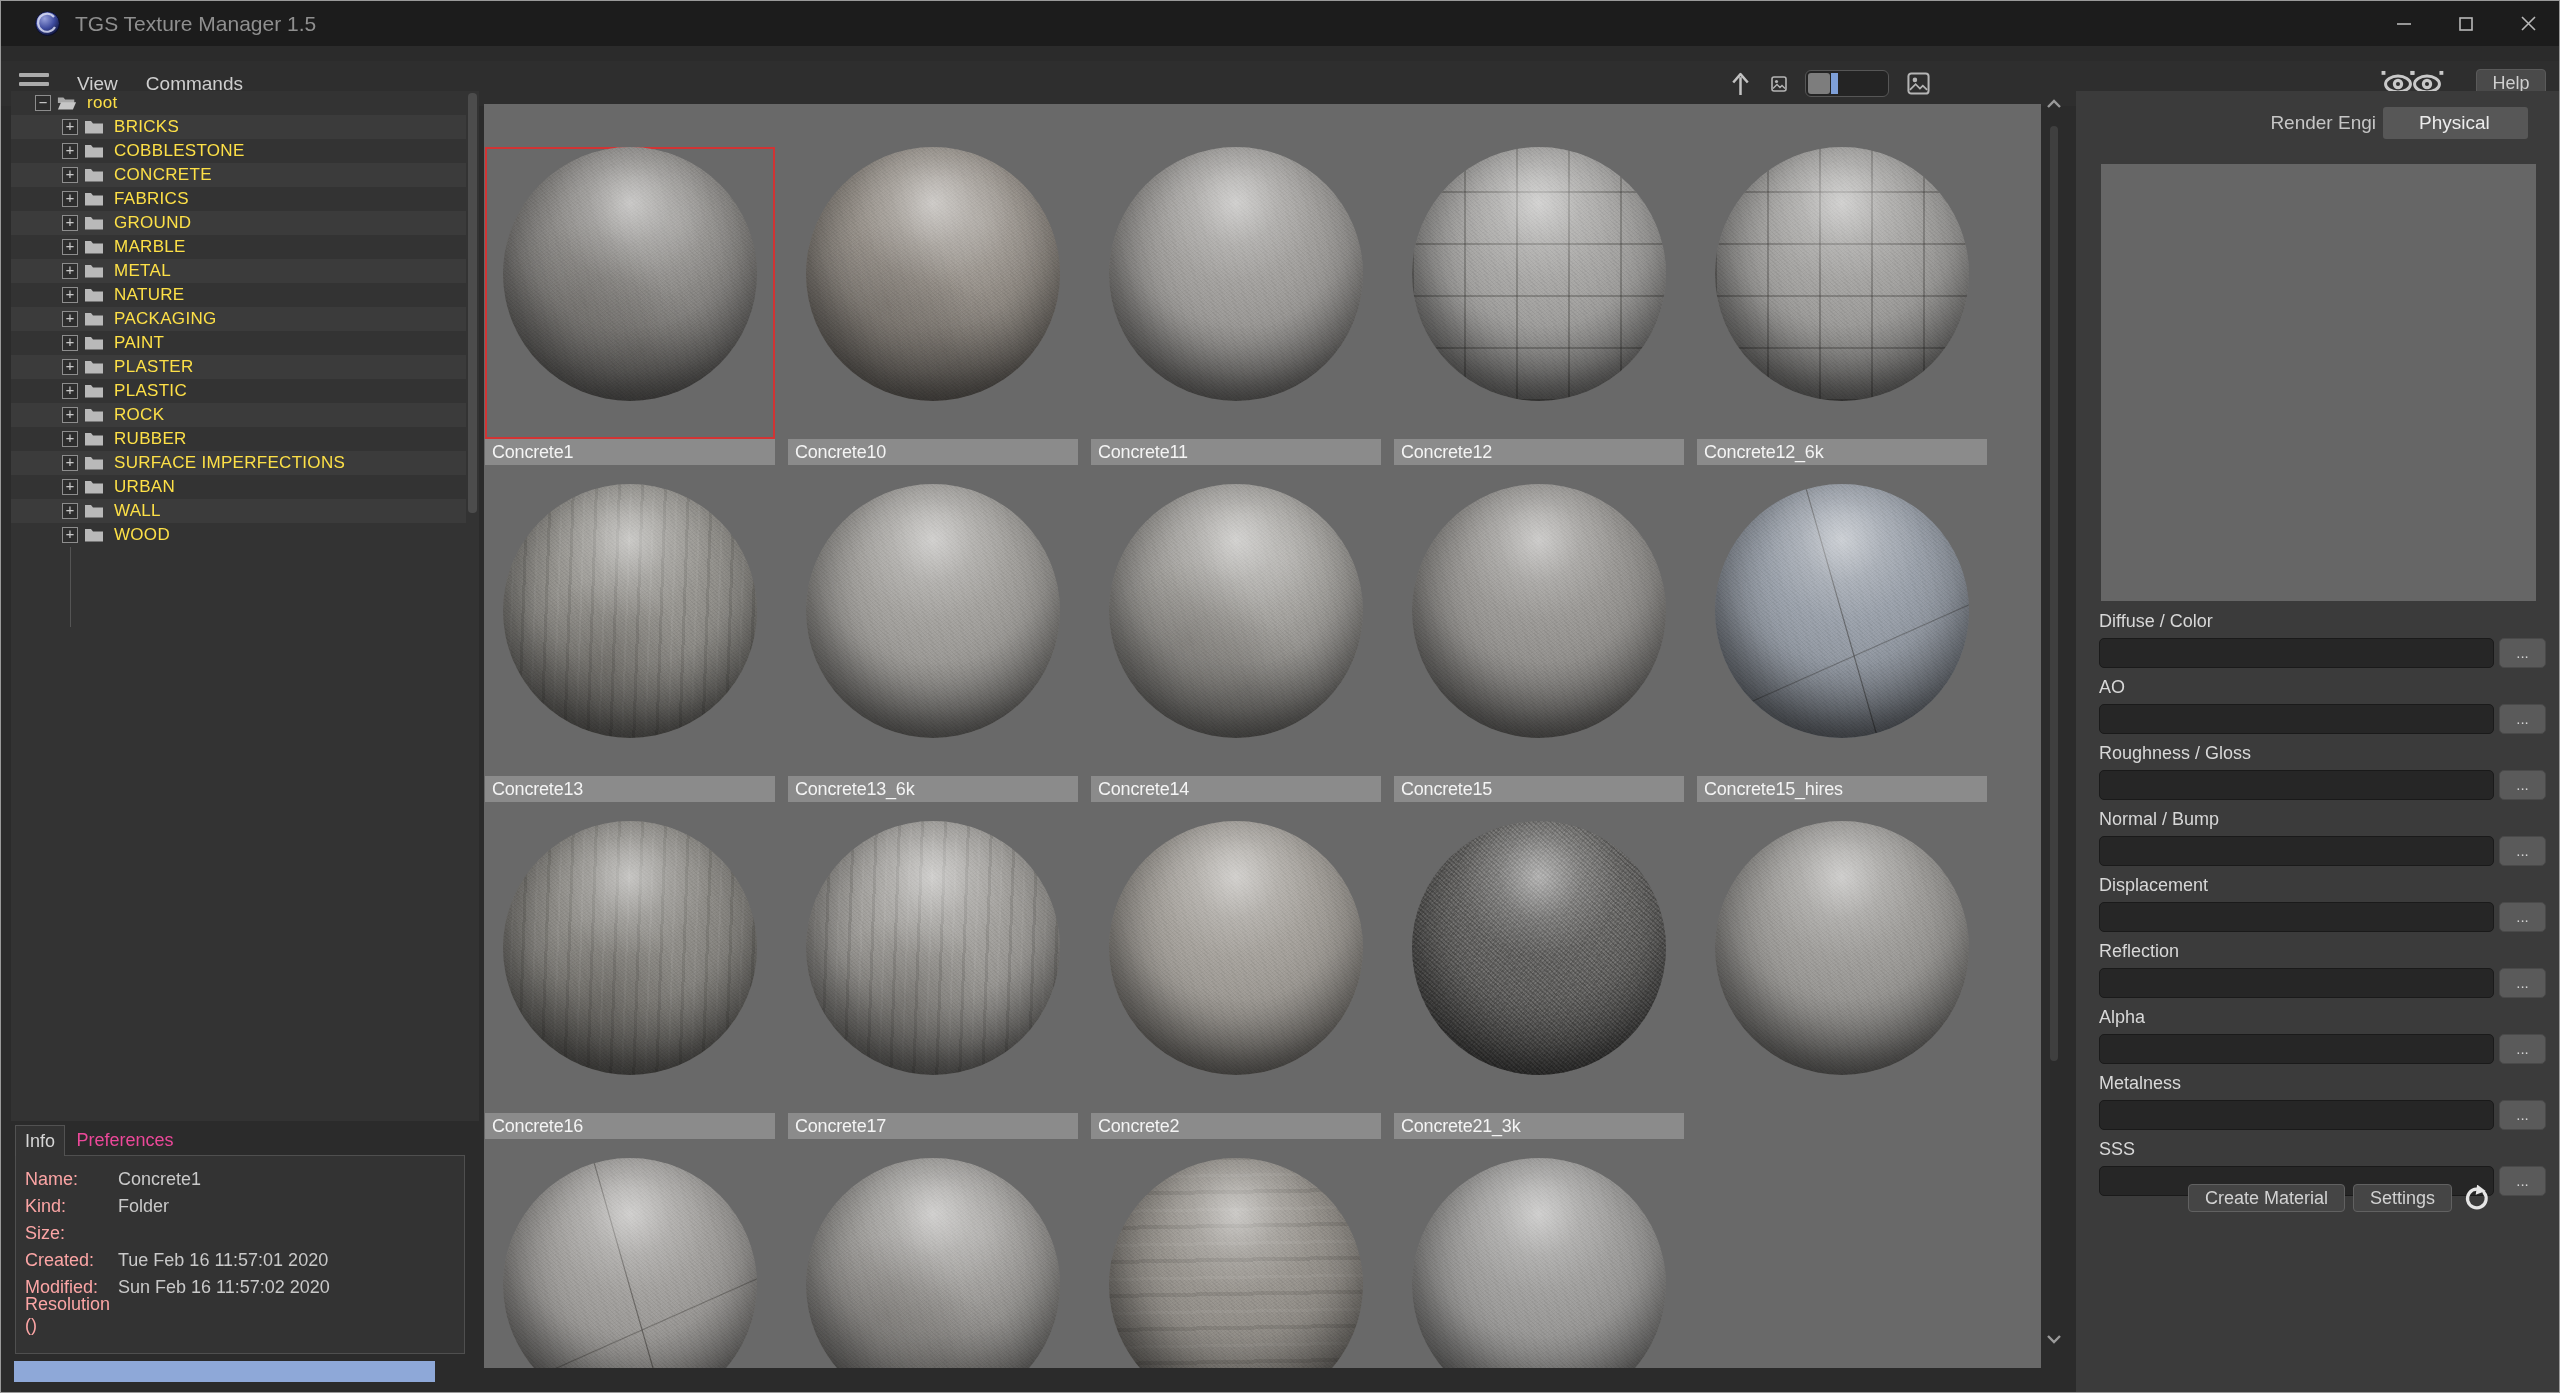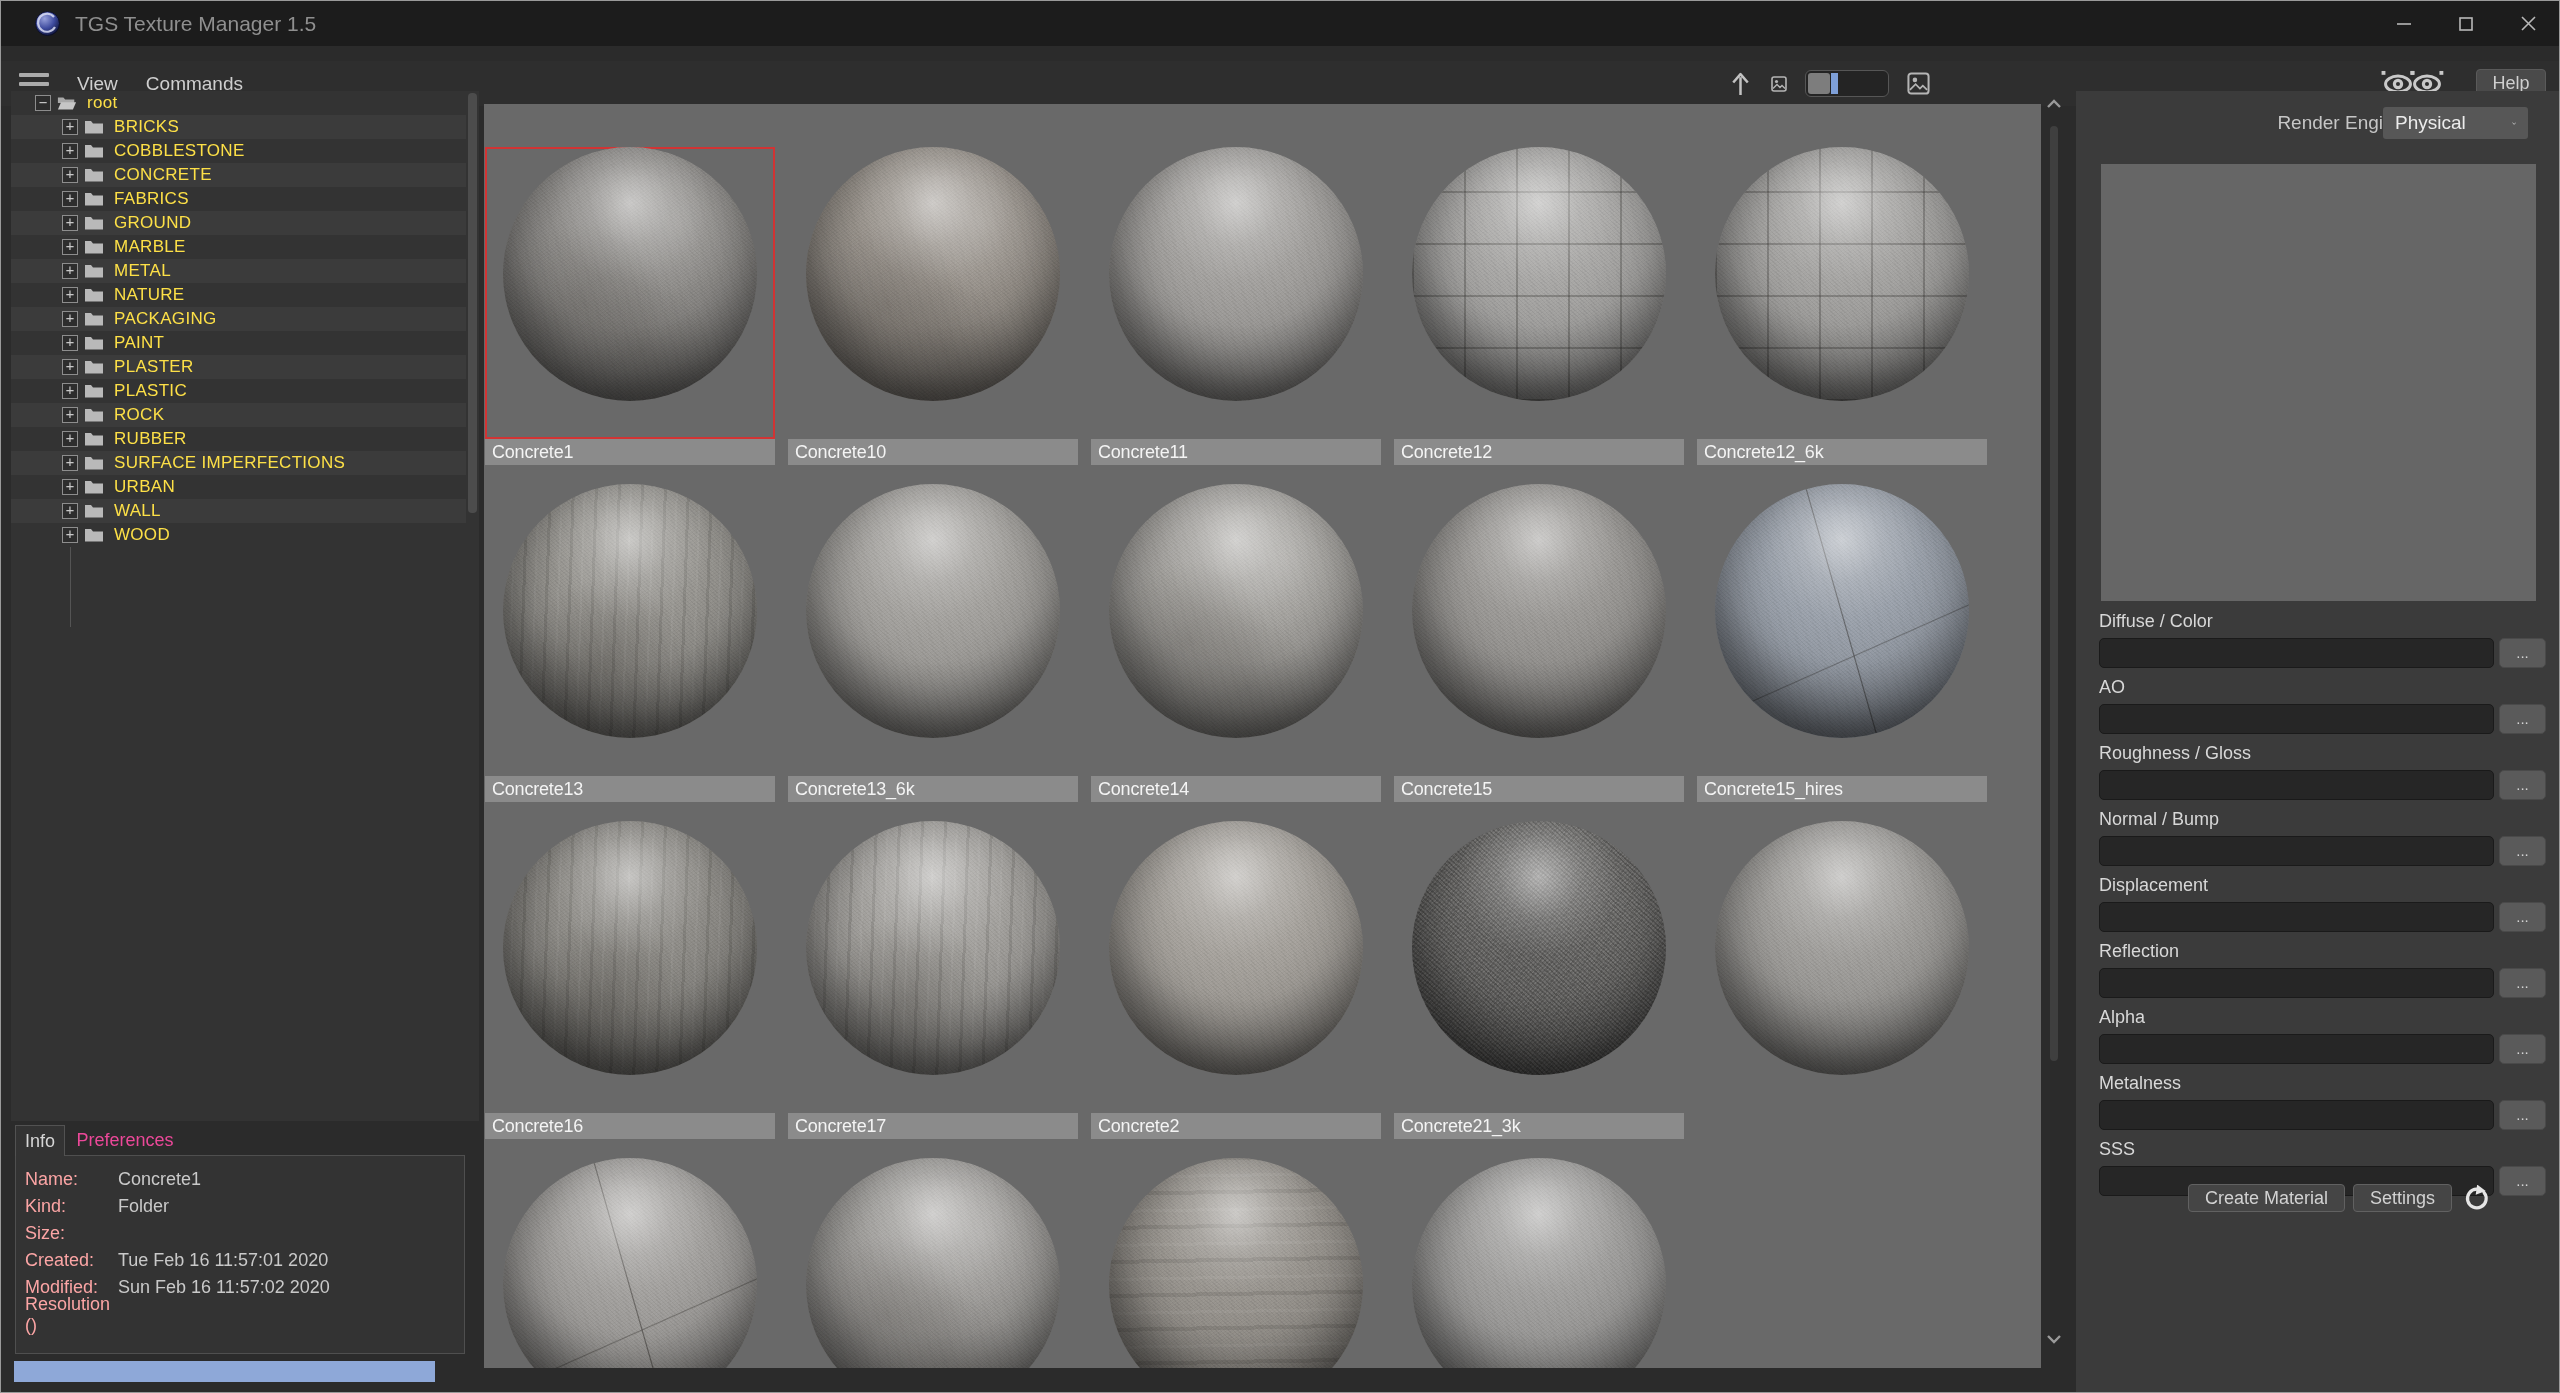--- a/index.html
+++ b/index.html
@@ -102,23 +102,23 @@
 
   
   .grid-scrollbar{ position:absolute; left:2044px; top:95px; width:18px; height:1270px; }
   .gs-thumb{ position:absolute; left:5px; top:30px; width:8px; height:935px; background:#3f3f3f; border-radius:4px; }
   .gs-up{ position:absolute; left:1px; top:2px; }
   .gs-down{ position:absolute; left:1px; top:1237px; }
 
   
   .right-panel{ position:absolute; left:2075px; top:90px; width:485px; height:1303px; background:#3b3b3b; }
   .re-row{ position:absolute; top:16px; right:33px; display:flex; align-items:center; }
-  .re-label{ font-size:19px; color:#c6c6c6; max-width:112px; overflow:hidden; white-space:nowrap; }
+  .re-label{ font-size:19px; color:#c6c6c6; margin-right:7px; max-width:112px; overflow:hidden; white-space:nowrap; }
   .dropdown{ width:145px; height:32px; background:#575757; border-radius:3px; display:flex; align-items:center;
-             padding:0 12px 0 12px;gap:46px; }
+             padding:0 12px 0 36px;gap:46px; }
   .dropdown-value{ font-size:19px; color:#ececec; flex:1; }
   .preview-box{ position:absolute; left:25px; top:73px; width:435px; height:437px; background:#666666; }
   .slots{ position:absolute; left:23px; top:520px; right:15px; }
   .slot{ margin-bottom:9px; }
   .slot-label{ font-size:18px; color:#d8d8d8; margin-bottom:6px; }
   .slot-row{ display:flex; }
   .slot-input{ flex:1; height:30px; background:#262626; border:1px solid #1a1a1a; border-radius:5px; color:#cfcfcf;
                font-size:16px; padding:0 8px; font-family:inherit; }
   .slot-btn{ width:47px; height:30px; margin-left:5px; background:#5a5a5a; border:1px solid #4a4a4a; border-radius:5px;
              color:#d4d4d4; font-size:15px; line-height:10px; font-family:inherit; }

